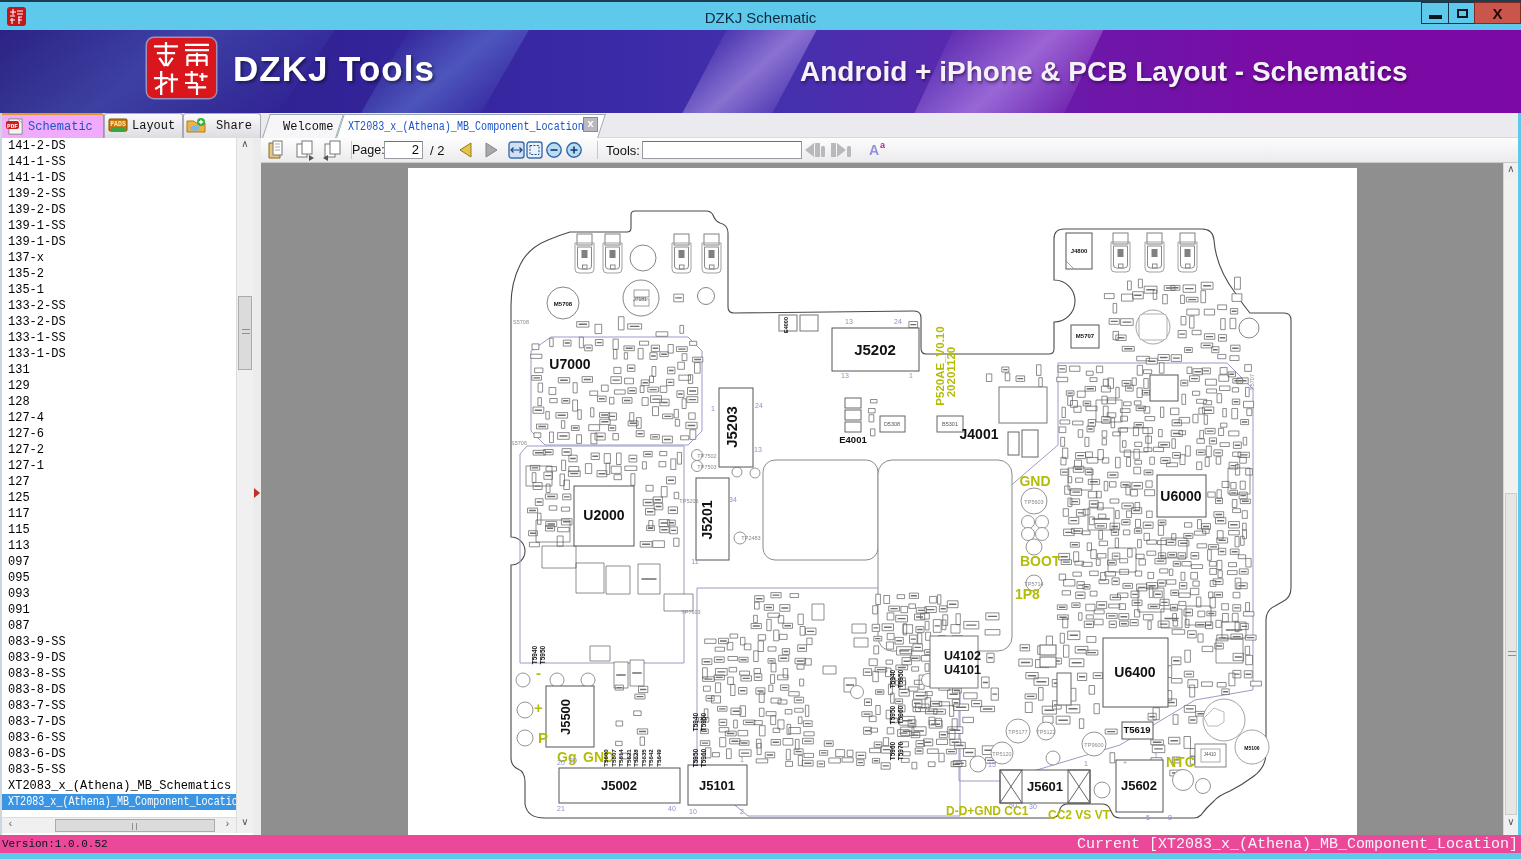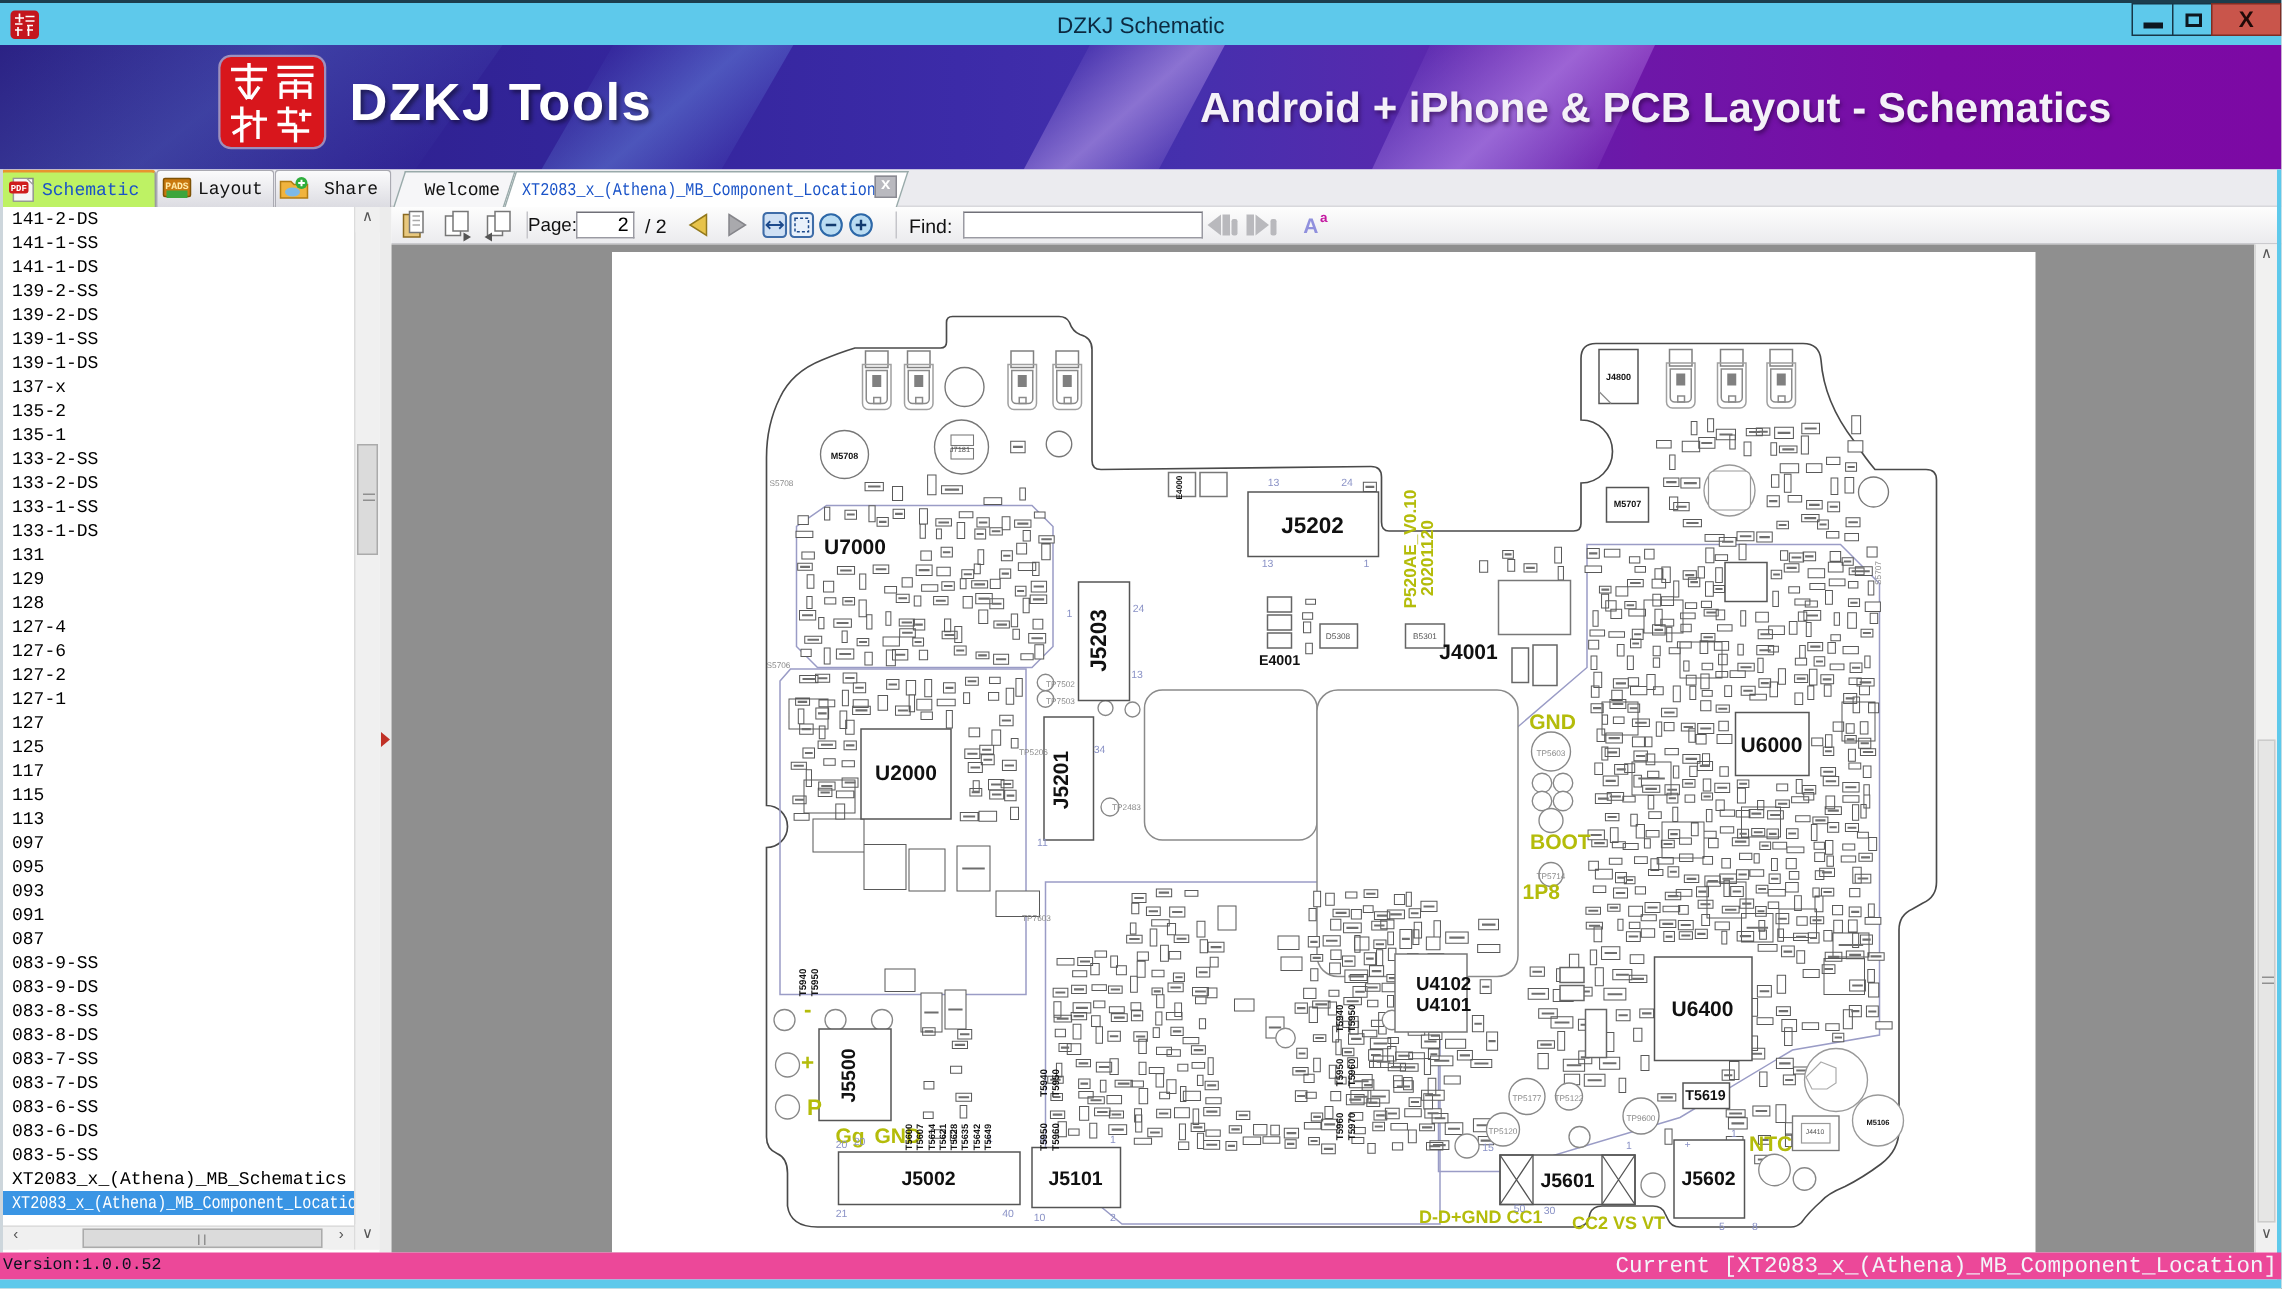--- a/index.html
+++ b/index.html
@@ -13,21 +13,21 @@
 #bmin i{position:absolute;left:7px;top:12px;width:13px;height:4px;background:#0d1720}
 #bmax i{position:absolute;left:8px;top:6px;width:11px;height:9px;border:2.5px solid #0d1720}
 #bclose i{position:absolute;left:0;right:0;top:2px;text-align:center;font-weight:bold;font-size:15px;color:#200a08;font-style:normal}
 #banner{left:0;top:30px;width:1521px;height:83px;overflow:hidden;background:linear-gradient(90deg,#2a2083 0%,#2e2190 15%,#35269e 30%,#3c2ba8 42%,#4530ad 52%,#5829ae 62%,#6d17a8 72%,#7a0ba5 85%,#7c09a4 100%)}
 .streak{position:absolute;background:linear-gradient(120deg,rgba(130,190,255,0),rgba(130,190,255,.45),rgba(130,190,255,0))}
 #logo{position:absolute;left:147px;top:8px;width:69px;height:60px;background:#d8161c;border-radius:7px;box-shadow:0 0 0 1.5px rgba(255,230,220,.5)}
 #dzkj{position:absolute;left:233px;top:19px;font-size:35px;font-weight:bold;color:#fff;letter-spacing:1px;text-shadow:2px 2px 3px rgba(0,0,0,.45)}
 #slogan{position:absolute;left:800px;top:26px;white-space:nowrap;font-size:28px;font-weight:bold;color:#f4f1f8;text-shadow:1px 2px 3px rgba(40,0,60,.6)}
 #tabrow{left:0;top:113px;width:1521px;height:25px;background:#ebebef;border-bottom:1px solid #d8d8dc}
 .ftab{position:absolute;top:0;height:25px;font-size:12px;font-family:"Liberation Mono",monospace}
-#tab1{left:0;width:104px;background:#bef264;border:1px solid #9a9aa0;border-bottom:none;border-top:2px solid #e8952e;border-radius:3px 3px 0 0}
+#tab1{left:0;width:104px;background:#f0abfc;border:1px solid #9a9aa0;border-bottom:none;border-top:2px solid #e8952e;border-radius:3px 3px 0 0}
 #tab2{left:104px;width:79px} #tab3{left:183px;width:78px}
 #tab2,#tab3{background:linear-gradient(#fbfbfc,#dcdce2);border:1px solid #aaaab2;border-bottom:none;border-radius:3px 3px 0 0}
 .ftab span{position:absolute;top:5px}
 #tab1 span{left:27px;color:#1a53c8} #tab2 span{left:27px;color:#111} #tab3 span{left:32px;color:#111}
 .dtab{position:absolute;top:1px;height:24px;font-size:12px;font-family:"Liberation Mono",monospace}
 .dtab .bg{position:absolute;inset:0;background:#f6f6f8;border:1px solid #9aa;border-bottom:none}
 #dwel{left:266px;width:74px} #dact{left:340px;width:262px}
 .dtab span{position:absolute;top:6px;white-space:nowrap}
 #dwel span{left:17px;color:#111} #dact span{left:8px;color:#1a53c8;transform:scaleX(.84);transform-origin:0 0;display:inline-block}
 #dx{position:absolute;left:243px;top:3px;width:15px;height:15px;background:#b9b9bf;border:1px solid #8a8a92;color:#fff;font-size:11px;font-weight:bold;text-align:center;line-height:13px}
@@ -233,21 +233,21 @@
         <path d="M6 0 l9 7 -9 7z"></path>
         <rect x="0" y="0" width="5" height="14"></rect>
         <rect x="16" y="3" width="4" height="11" rx="1.5"></rect>
       </g>
     <text x="618" y="17" font-size="14" font-weight="bold" fill="#9090dd" text-anchor="end">A</text>
       <text x="619" y="10" font-size="9" font-weight="bold" fill="#c417a0">a</text>
   </svg>
   <span class="lab" style="left:91px;font-size:12.5px">Page:</span>
   <span class="inp" style="left:123px;width:39px;text-align:right;padding-right:3px;line-height:16px">2</span>
   <span class="lab" style="left:169px">/ 2</span>
-  <span class="lab" style="left:345px">Find:</span>
+  <span class="lab" style="left:345px">Tools:</span>
   <span class="inp" style="left:381px;width:160px"></span>
 </div>
 <div id="viewer" class="abs">
   <div id="page">
       <svg width="949" height="667" viewBox="0 0 949 667" style="position:absolute;left:0;top:0">
         <path d="M162 64 L219 64 Q223 64 223 60 L223 47 Q223 43 227 43 L298 43 Q303 43 305 47 Q307 53 312 55 Q320 57 320 65 L320 139 Q320 145 326 145 L506 143 Q513 143 513 150 L513 180 Q513 186 518 186 L641 186 Q646 186 646 181 L646 154 A21 21 0 0 0 646 112 L646 71 Q646 61 656 61 L794 61 Q805 61 806 72 Q808 100 828 126 Q836 138 842 145 L876 145 Q883 145 883 152 L883 420 Q883 430 874 434 L867 438 Q858 442 858 452 L858 585 Q858 599 846 608 Q834 617 822 623 Q810 628 806 633 Q798 640 793 647 Q790 650 786 650 L712 650 Q706 650 704 645 L702 641 Q700 636 694 636 L660 636 Q654 636 652 641 L651 645 Q649 650 643 650 L137 650 Q119 650 117 636 L117 614 Q117 604 110 601 Q103 598 103 590 L103 397 A14 14 0 0 0 103 369 L103 137 Q103 115 112 97 Q120 80 140 72 Q152 67 162 64 Z" fill="#fff" stroke="#4a4a4a" stroke-width="1.1"></path>
         <path d="M143 169 L280 169 L294 183 L294 263 L280 277 L137 277 L123 263 L123 183 Z" fill="none" stroke="#9a9cc6" stroke-width="1"></path>
         <path d="M112 286 L119 278 L276 278 L276 495 L112 495 Z" fill="none" stroke="#9a9cc6" stroke-width="1"></path>
         <path d="M289 420 L552 420 L552 648 L340 648 L289 606 Z" fill="none" stroke="#9a9cc6" stroke-width="1"></path>
         <path d="M650 195 L819 195 L845 221 L845 522 L787 532 L712 577 L592 613 L551 613 L551 362 L650 277 Z" fill="none" stroke="#9a9cc6" stroke-width="1"></path>

